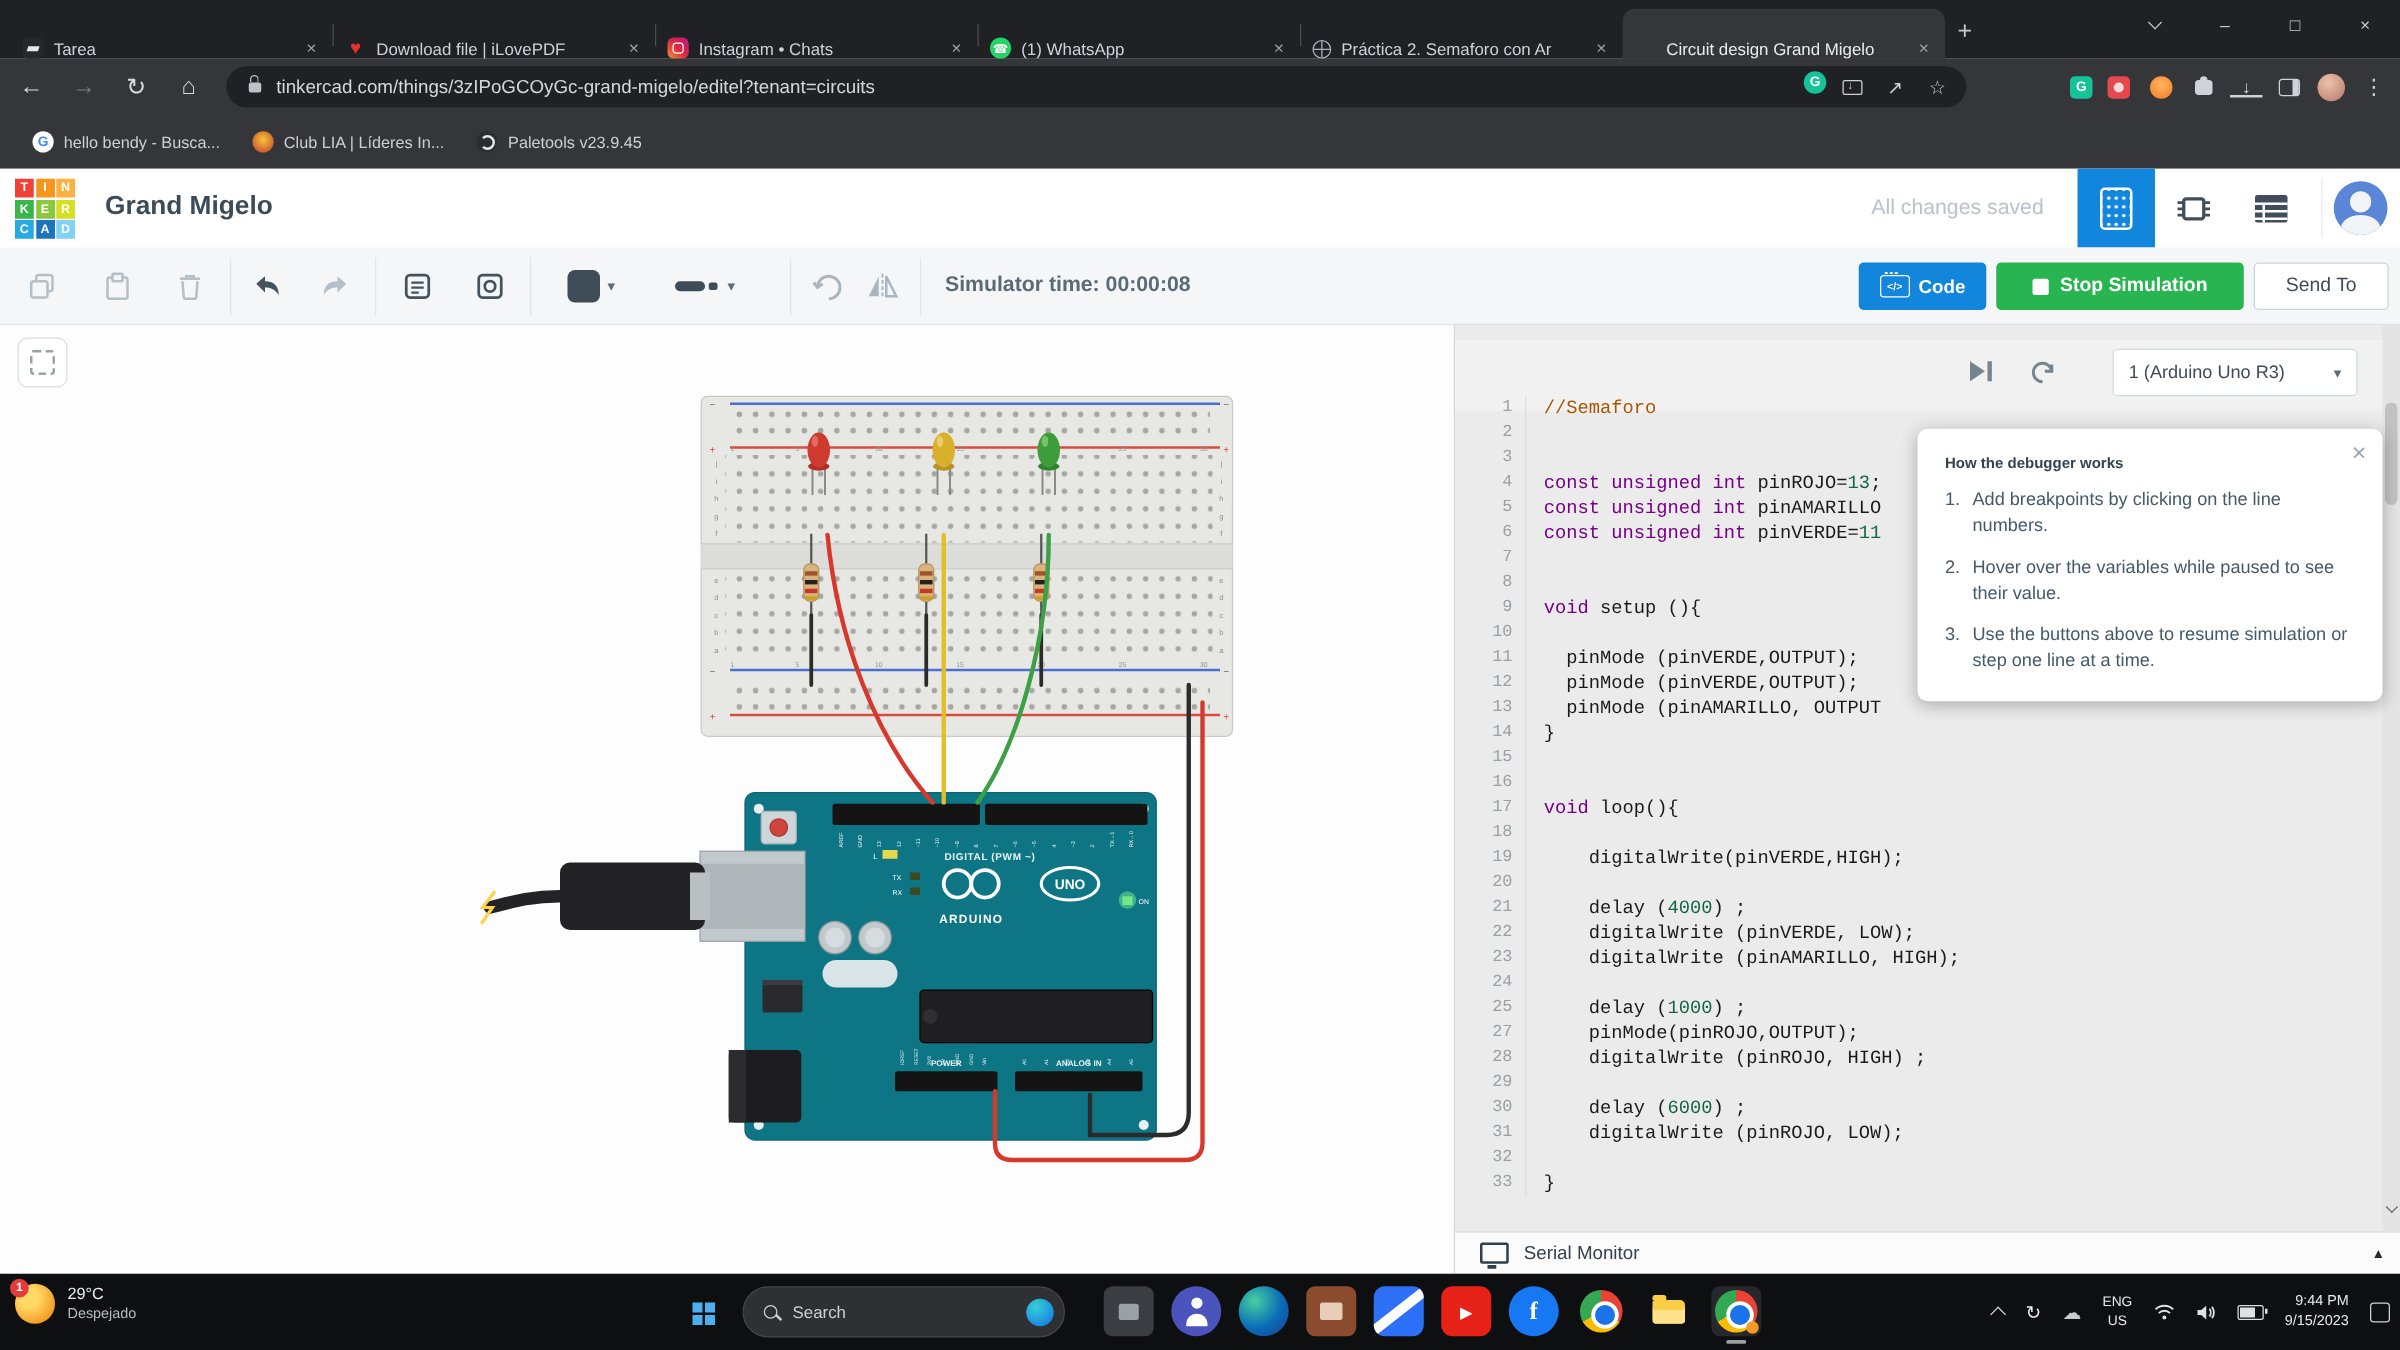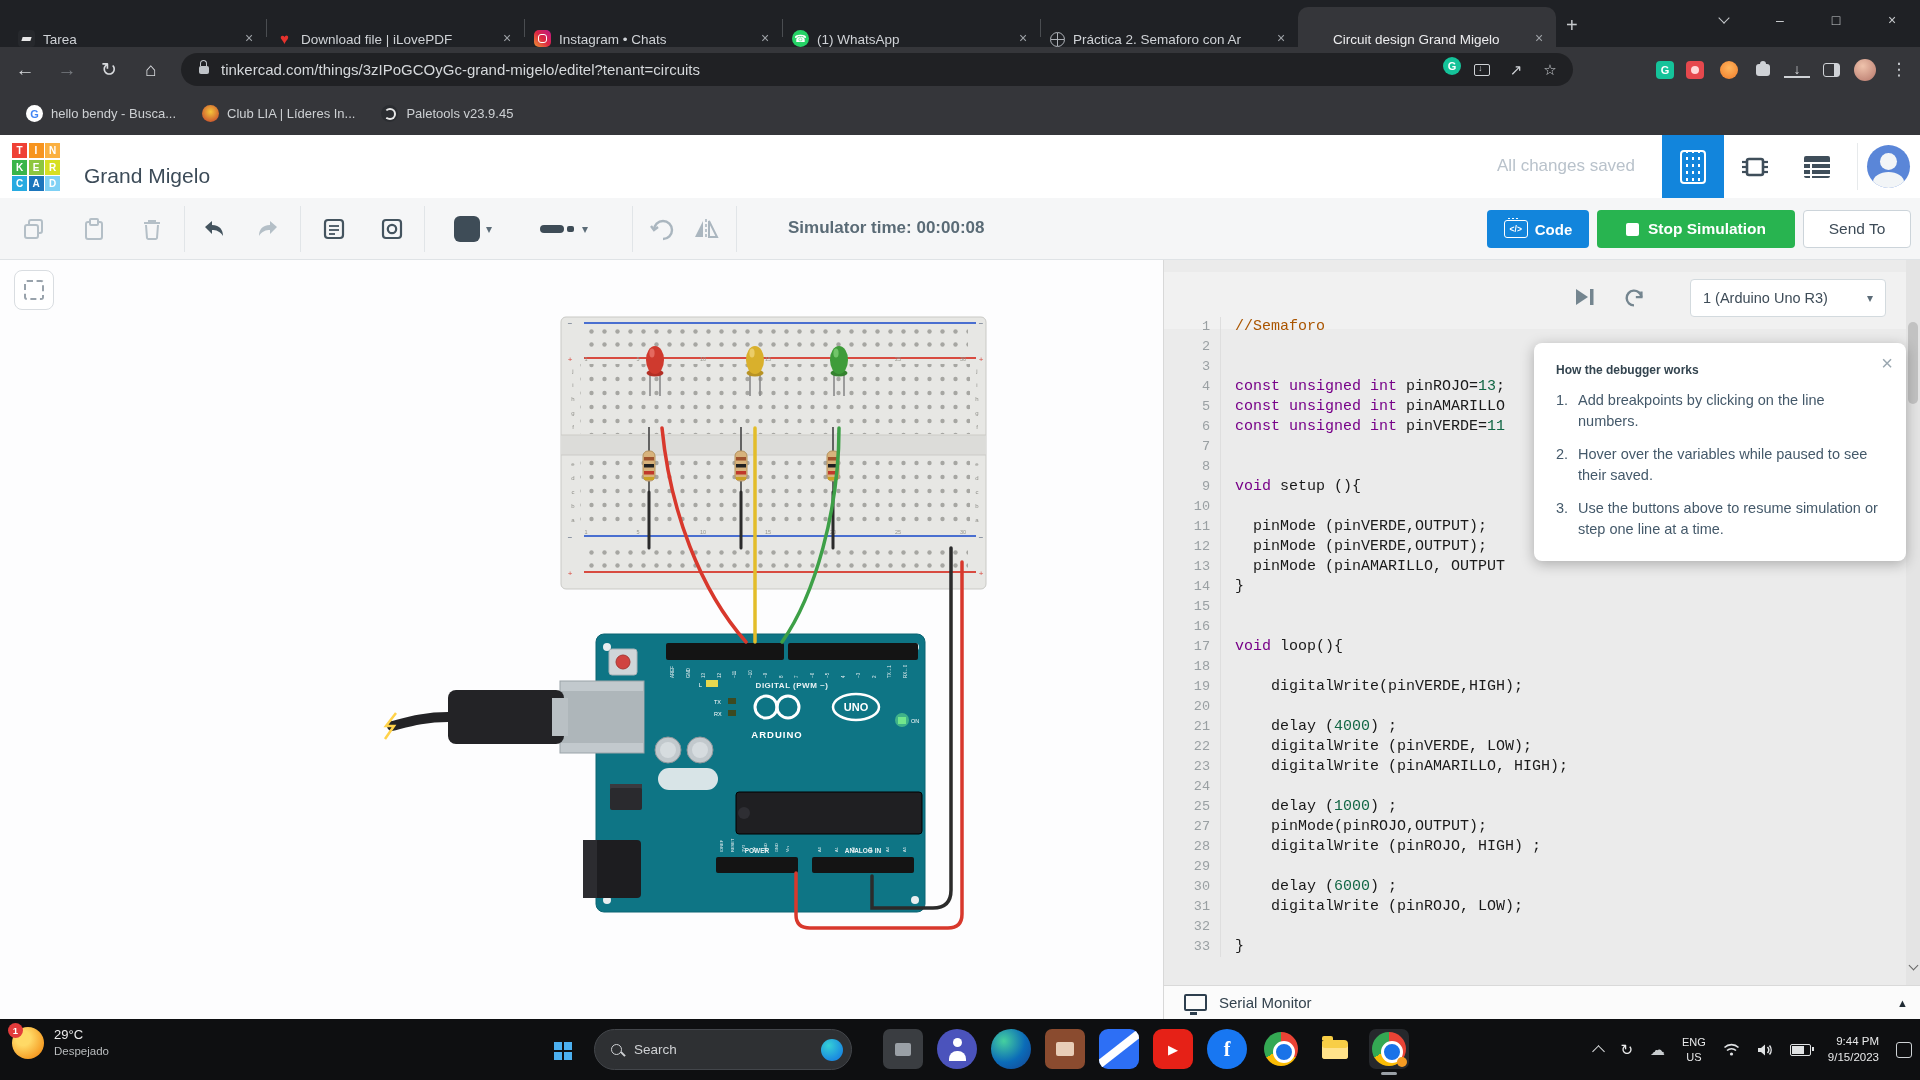--- a/index.html
+++ b/index.html
@@ -62,36 +62,36 @@
   .bico-google{background:#fff;color:#4285F4;font-weight:bold;font-size:11px}
   .bico-club-lia{background:radial-gradient(circle at 50% 40%,#f5c53a,#c0392b)}
   .bico-paletools{background:#2b2d31;position:relative}
   .bico-paletools::after{content:"";width:8px;height:8px;border:2px solid #e8e8e8;border-left-color:transparent;border-radius:50%;display:block}
 
   
   #tkheader{position:absolute;left:0;top:135px;width:1920px;height:63px;background:#fff}
   #tklogo{position:absolute;left:12px;top:8px;width:48px;height:48px;display:grid;
      grid-template-columns:repeat(3,15px);grid-template-rows:repeat(3,15px);gap:1.5px}
   #tklogo b{display:flex;align-items:center;justify-content:center;color:#fff;font-size:10px;font-family:"Liberation Sans",sans-serif}
-  #designtitle{position:absolute;left:84px;top:29px;font-size:21px;font-weight:normal;color:#3c4b58}
+  #designtitle{position:absolute;left:84px;top:18px;font-size:21px;font-weight:bold;color:#3c4b58}
   #savestatus{position:absolute;right:285px;top:21px;font-size:17px;color:#b9c2cb}
   .viewtile{position:absolute;top:0;width:62px;height:63px;display:flex;align-items:center;justify-content:center}
   .viewtile.activeblue{background:#1285dc}
   .bbicon{width:22px;height:30px;border:2px solid #fff;border-radius:4px;
      background:radial-gradient(#fff 1.2px,transparent 1.4px);background-size:6px 7px;background-position:2px 3px}
   #avatarTk{position:absolute;right:10px;top:10px;width:43px;height:43px;border-radius:50%;background:#5a86d8;overflow:hidden}
   #avatarTk::before{content:"";position:absolute;left:13px;top:8px;width:17px;height:17px;border-radius:50%;background:#f2f5f7}
   #avatarTk::after{content:"";position:absolute;left:6px;top:27px;width:31px;height:20px;border-radius:50% 50% 0 0;background:#f2f5f7}
   #hdrdivider{position:absolute;right:62px;top:8px;width:1px;height:47px;background:#e7eaec}
 
   
   #tktoolbar{position:absolute;left:0;top:198px;width:1920px;height:62px;background:#f5f6f7;border-bottom:1px solid #dfe3e6;box-sizing:border-box}
   .tbi{position:absolute;top:15px;width:32px;height:32px;display:flex;align-items:center;justify-content:center}
   .tsep{position:absolute;top:8px;width:1px;height:46px;background:#e1e5e8}
-  #simtime{position:absolute;left:788px;top:20px;font-size:17px;font-weight:bold;color:#5a6b76}
+  #simtime{position:absolute;left:756px;top:20px;font-size:17px;font-weight:bold;color:#5a6b76}
   .caret{color:#5c6c78;font-size:12px;margin-left:6px}
   #codebtn{position:absolute;left:1487px;top:12px;width:102px;height:38px;background:#1285dc;border-radius:4px;
      display:flex;align-items:center;justify-content:center;color:#fff;font-size:15px;font-weight:bold}
   #codebtn .cico{border:1.6px solid #fff;border-radius:3px;width:22px;height:16px;display:flex;align-items:center;justify-content:center;
      font-size:8.5px;margin-right:7px;letter-spacing:0;position:relative}
   #codebtn .cico::before{content:"";position:absolute;top:-4px;left:2px;width:12px;height:3px;
      background:radial-gradient(#fff 1px,transparent 1.2px);background-size:4px 3px}
   #stopbtn{position:absolute;left:1597px;top:12px;width:198px;height:38px;background:#28b450;border-radius:4px;
      display:flex;align-items:center;justify-content:center;color:#fff;font-size:15.5px;font-weight:bold}
   #stopbtn .sq{width:13px;height:13px;background:#fff;border-radius:2px;margin-right:9px}
@@ -808,21 +808,21 @@
   <div id="dbgtip">
     <h3>How the debugger works</h3>
     <div id="tipclose">×</div>
     <div id="tipitems">
         <div class="ti">
           <span class="tn">1.</span>
           <span class="tt">Add breakpoints by clicking on the line numbers.</span>
         </div>
         <div class="ti">
           <span class="tn">2.</span>
-          <span class="tt">Hover over the variables while paused to see their saved.</span>
+          <span class="tt">Hover over the variables while paused to see their value.</span>
         </div>
         <div class="ti">
           <span class="tn">3.</span>
           <span class="tt">Use the buttons above to resume simulation or step one line at a time.</span>
         </div>
       </div>
   </div>
 
   <div id="taskbar">
     <div id="weather">

